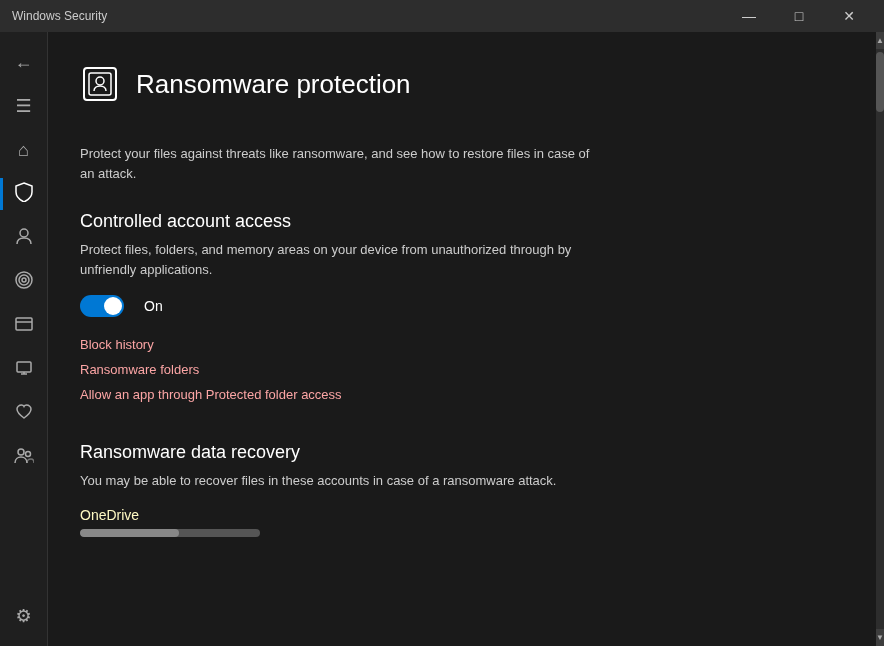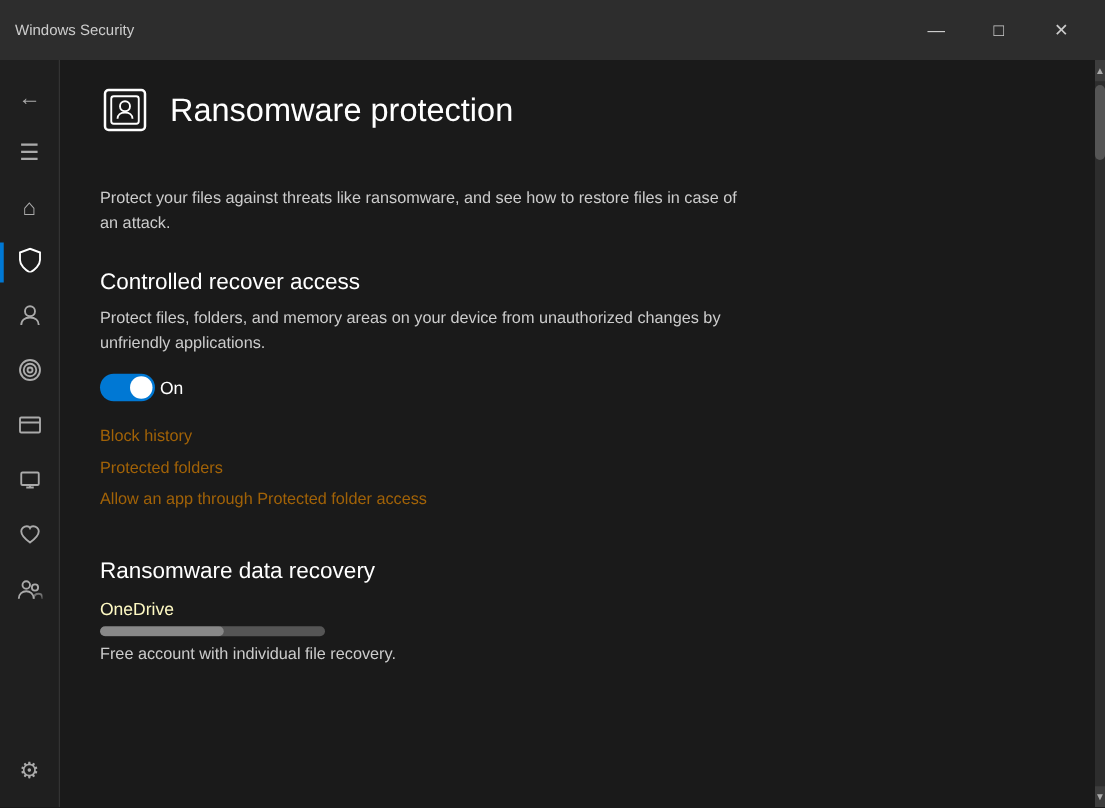--- a/index.html
+++ b/index.html
@@ -10,21 +10,21 @@
       font-family: 'Segoe UI', sans-serif;
       color: #ffffff;
       overflow: hidden;
       display: flex;
       flex-direction: column;
     }
 
     
     .titlebar {
       background: #2d2d2d;
-      height: 48px;
+      height: 32px;
       display: flex;
       align-items: center;
       padding: 0 12px;
       justify-content: space-between;
       flex-shrink: 0;
     }
     .titlebar-left {
       display: flex;
       align-items: center;
       gap: 8px;
@@ -97,21 +97,21 @@
     .content-wrapper {
       display: flex;
       flex: 1;
       overflow: hidden;
       position: relative;
     }
 
     
     .main-content {
       flex: 1;
-      padding: 20px 32px;
+      padding: 32px 32px;
       overflow-y: auto;
       background: #1a1a1a;
     }
     .main-content::-webkit-scrollbar { width: 8px; }
     .main-content::-webkit-scrollbar-track { background: #2d2d2d; }
     .main-content::-webkit-scrollbar-thumb { background: #555; }
 
     
     .scrollbar-track {
       width: 8px;
@@ -169,21 +169,21 @@
       color: #cccccc;
       line-height: 1.5;
       margin-bottom: 16px;
       max-width: 500px;
     }
 
     
     .toggle-row {
       display: flex;
       align-items: center;
-      gap: 4px;
+      gap: 20px;
       margin-bottom: 20px;
     }
     .toggle-switch {
       width: 44px;
       height: 22px;
       background: #0078d4;
       border-radius: 11px;
       position: relative;
       cursor: pointer;
       flex-shrink: 0;
@@ -199,21 +199,21 @@
       transition: left 0.2s;
     }
     .toggle-label {
       font-size: 14px;
       color: #ffffff;
     }
 
     
     .link-item {
       display: block;
-      color: #a16207;
+      color: #fca5a5;
       font-size: 13px;
       text-decoration: none;
       cursor: pointer;
       margin-bottom: 10px;
     }
 
     
     .recovery-section {
       margin-top: 40px;
     }
@@ -366,44 +366,44 @@
             <circle cx="19" cy="16" r="4" stroke="white" stroke-width="1.5" fill="none"></circle>
             <path d="M13 26 C13 23 15.5 21 19 21 C22.5 21 25 23 25 26" stroke="white" stroke-width="1.5" fill="none"></path>
           </svg>
         </div>
         <h1 class="page-title">Ransomware protection</h1>
       </div>
 
       <p class="page-description">Protect your files against threats like ransomware, and see how to restore files in case of an attack.</p>
 
       <div>
-        <h2 class="section-title">Controlled recover access</h2>
-        <p class="section-description">Protect files, folders, and memory areas on your device from unauthorized changes by unfriendly applications.</p>
+        <h2 class="section-title">Controlled account access</h2>
+        <p class="section-description">Protect files, folders, and memory areas on your device from unauthorized through by unfriendly applications.</p>
 
         <div class="toggle-row">
           <div class="toggle-switch">
             <div class="toggle-knob"></div>
           </div>
           <span class="toggle-label">On</span>
         </div>
 
         <a class="link-item">Block history</a>
-        <a class="link-item">Protected folders</a>
+        <a class="link-item">Ransomware folders</a>
         <a class="link-item">Allow an app through Protected folder access</a>
       </div>
 
       <div class="recovery-section">
         <h2 class="section-title">Ransomware data recovery</h2>
+        <p class="section-description">You may be able to recover files in these accounts in case of a ransomware attack.</p>
 
         <div class="onedrive-row">
           <p class="onedrive-name">OneDrive</p>
           <div class="onedrive-bar">
             <div class="onedrive-bar-fill"></div>
           </div>
-          <p class="onedrive-desc">Free account with individual file recovery.</p>
         </div>
       </div>
 
     </div>
 
     <div class="scrollbar-track">
       <div class="scroll-arrow scroll-arrow-top">▲</div>
       <div class="scrollbar-thumb"></div>
       <div class="scroll-arrow">▼</div>
     </div>

